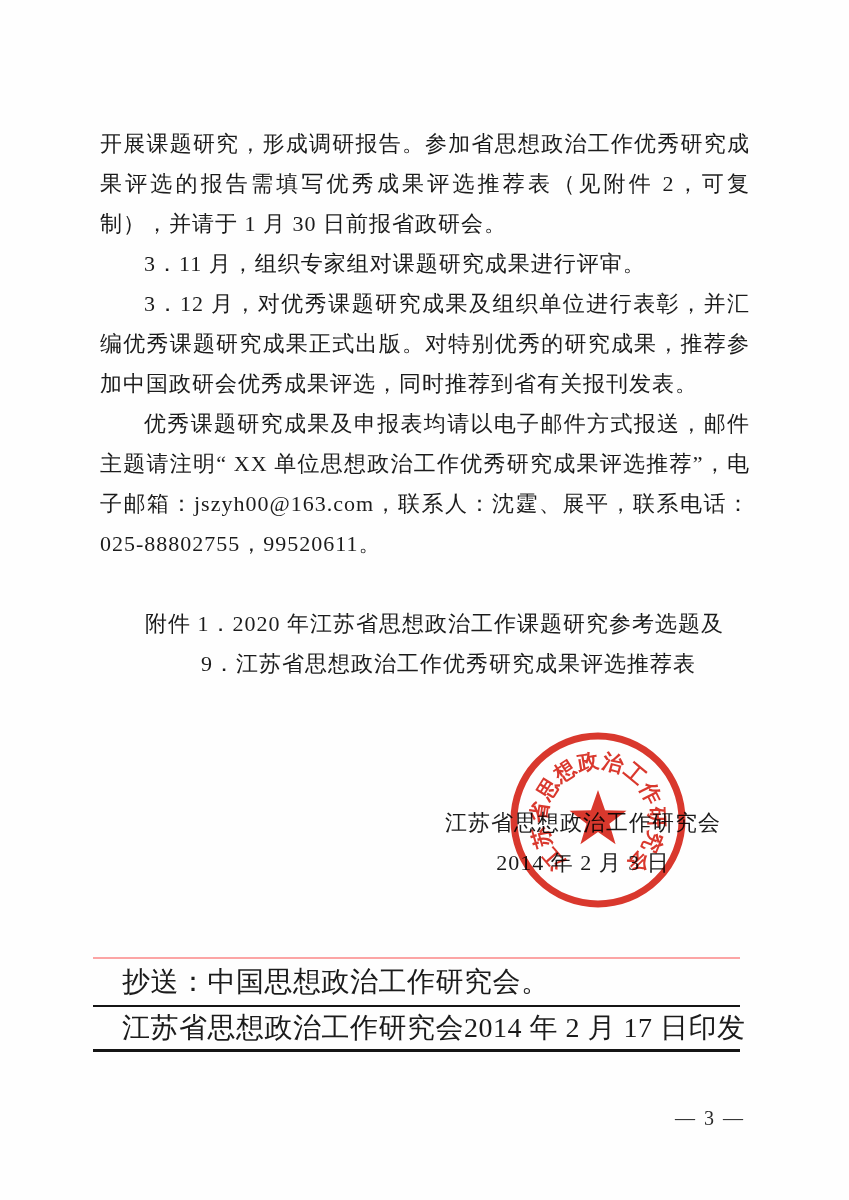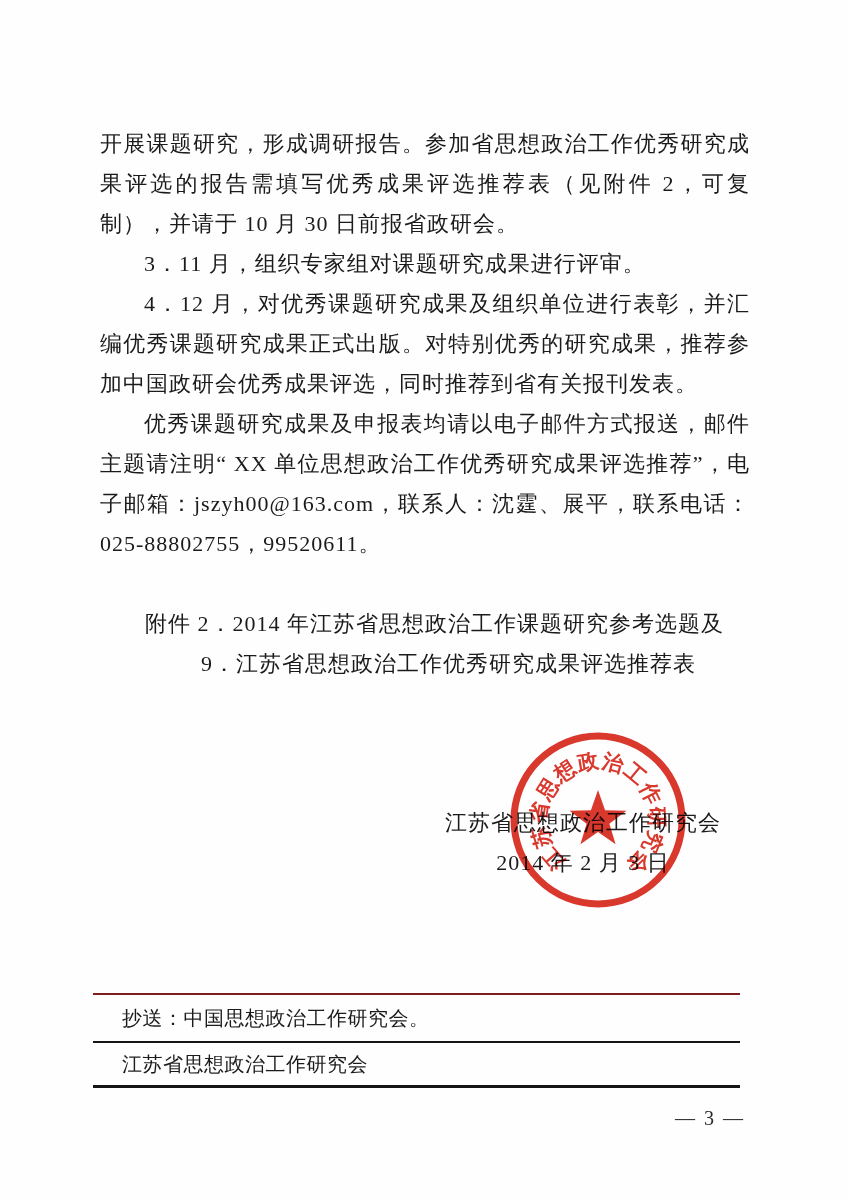--- a/index.html
+++ b/index.html
@@ -71,24 +71,23 @@
     font-weight: bold;
     letter-spacing: 1px;
   }
 
   
   .footer {
     position: absolute;
     left: 93px;
     top: 957px;
     width: 647px;
-    border-top: 2px solid #7f1d1d;
-    font-size: 20px;
+    border-top: 2px solid #fca5a5;
+    font-size: 28px;
     letter-spacing: 0.5px;
-    margin-top: 36px;
   }
   .cc-row {
     height: 46px;
     line-height: 46px;
     padding-left: 29px;
     border-bottom: 2px solid #151515;
     white-space: nowrap;
   }
   .issuer-row {
     height: 42px;
@@ -112,28 +111,28 @@
     color: #2a2a2a;
     letter-spacing: 2px;
   }
 </style>
 </head>
 <body>
 
 <div class="page">
 
   <div class="body-text">
-    <p class="no-indent">开展课题研究，形成调研报告。参加省思想政治工作优秀研究成果评选的报告需填写优秀成果评选推荐表（见附件 2，可复制），并请于 10 月 30 日前报省政研会。</p>
+    <p class="no-indent">开展课题研究，形成调研报告。参加省思想政治工作优秀研究成果评选的报告需填写优秀成果评选推荐表（见附件 2，可复制），并请于 1 月 30 日前报省政研会。</p>
     <p>3．11 月，组织专家组对课题研究成果进行评审。</p>
-    <p>4．12 月，对优秀课题研究成果及组织单位进行表彰，并汇编优秀课题研究成果正式出版。对特别优秀的研究成果，推荐参加中国政研会优秀成果评选，同时推荐到省有关报刊发表。</p>
+    <p>3．12 月，对优秀课题研究成果及组织单位进行表彰，并汇编优秀课题研究成果正式出版。对特别优秀的研究成果，推荐参加中国政研会优秀成果评选，同时推荐到省有关报刊发表。</p>
     <p>优秀课题研究成果及申报表均请以电子邮件方式报送，邮件主题请注明“ XX 单位思想政治工作优秀研究成果评选推荐”，电子邮箱：jszyh00@163.com，联系人：沈霆、展平，联系电话：025-88802755，99520611。</p>
   </div>
 
   <div class="attachments">
-    <div class="att-line att-1">附件 2．2014 年江苏省思想政治工作课题研究参考选题及</div>
+    <div class="att-line att-1">附件 1．2020 年江苏省思想政治工作课题研究参考选题及</div>
     <div class="att-line att-3">9．江苏省思想政治工作优秀研究成果评选推荐表</div>
   </div>
 
   <div class="signature">
     <div>江苏省思想政治工作研究会</div>
     <div>2014 年 2 月 3 日</div>
   </div>
 
   <div class="seal">
     <svg width="176" height="176" viewBox="0 0 176 176">
@@ -145,18 +144,19 @@
       <polygon points="88,58 95.1,78.3 116.5,78.7 99.4,91.7 105.6,112.3 88,100 70.4,112.3 76.6,91.7 59.5,78.7 80.9,78.3" fill="#d8281d"></polygon>
     </svg>
   </div>
 
   <div class="footer">
     <div class="cc-row">
       <span>抄送：中国思想政治工作研究会。</span>
     </div>
     <div class="issuer-row">
       <span>江苏省思想政治工作研究会</span>
+      <span>2014 年 2 月 17 日印发</span>
     </div>
   </div>
 
   <div class="page-number">— 3 —</div>
 
 </div>
 
 </body></html>

